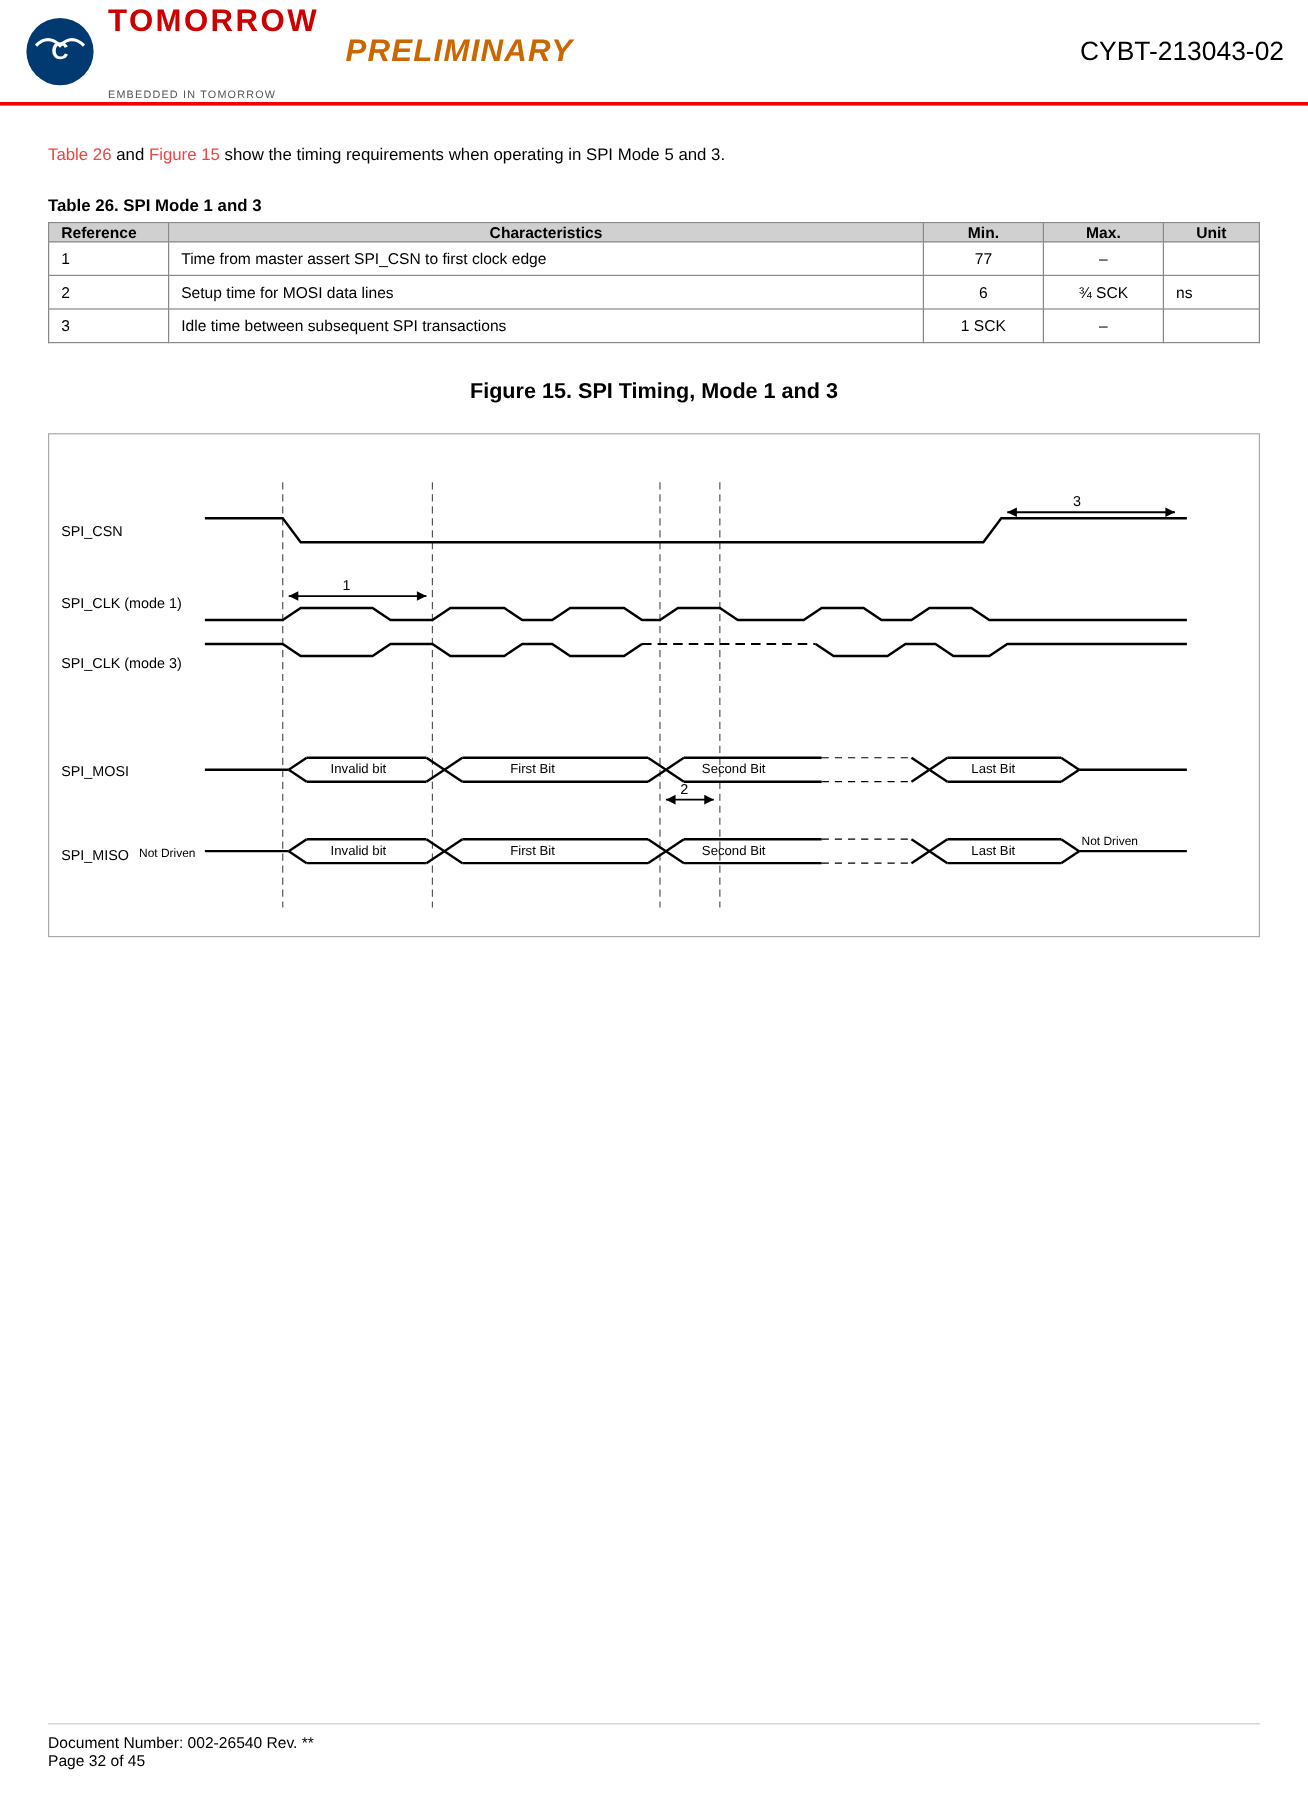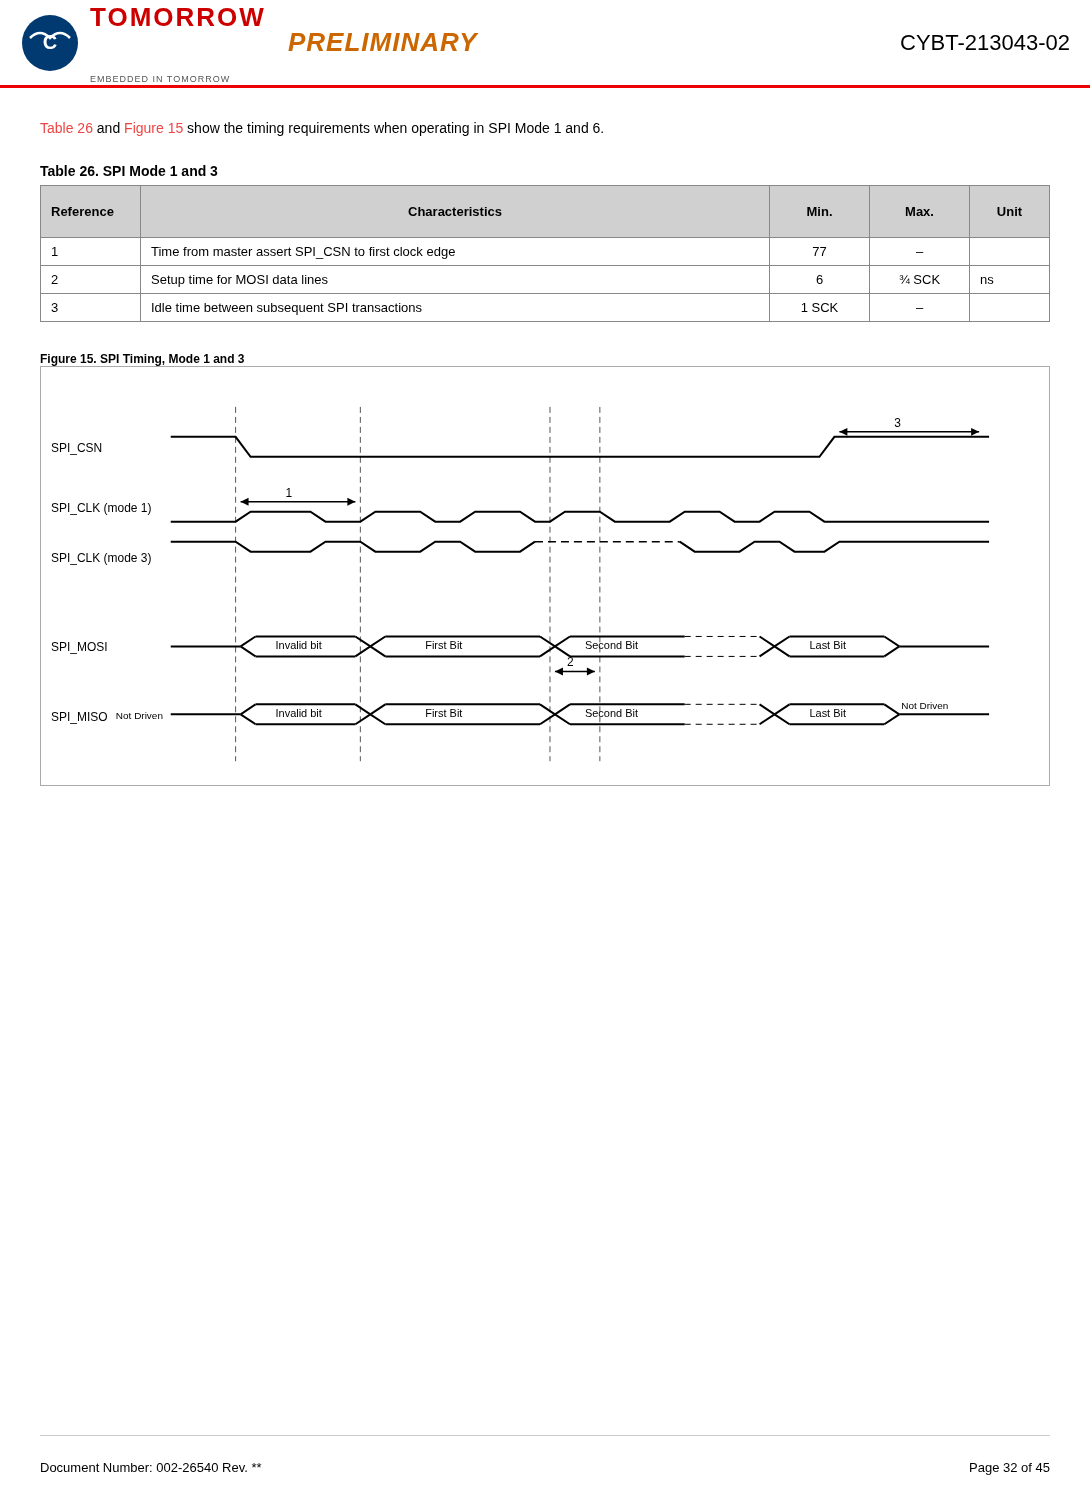--- a/index.html
+++ b/index.html
@@ -87,42 +87,43 @@
     }
     table.data-table {
       width: 100%;
       border-collapse: collapse;
       margin-bottom: 30px;
       font-size: 13px;
     }
     table.data-table th {
       background: #d0d0d0;
       border: 1px solid #888;
-      padding: 18px 10px;
+      padding: 0 10px;
       text-align: center;
       font-weight: bold;
     }
     table.data-table th.left {
       text-align: left;
     }
     table.data-table td {
       border: 1px solid #888;
       padding: 6px 10px;
     }
     table.data-table td.ref-col { width: 100px; }
     table.data-table td.char-col { }
     table.data-table td.min-col { width: 100px; text-align: center; }
     table.data-table td.max-col { width: 100px; text-align: center; }
     table.data-table td.unit-col { width: 80px; text-align: left; }
 
     
     .figure-title {
-      font-size: 12px;
-      font-weight: bold;
-      margin-bottom: 0;
+      text-align: center;
+      font-size: 18px;
+      font-weight: bold;
+      margin-bottom: 24px;
     }
     .figure-box {
       border: 1px solid #aaa;
       width: 100%;
       height: 420px;
       position: relative;
       background: #fff;
       margin-bottom: 30px;
     }
 
@@ -136,21 +137,22 @@
     .footer {
       position: absolute;
       bottom: 20px;
       left: 40px;
       right: 40px;
       display: flex;
       justify-content: space-between;
       font-size: 13px;
       color: #000;
       border-top: 1px solid #ccc;
-      padding-top: 24px;
+      padding-top: 8px;
+      flex-direction: column;
     }
   </style>
 </head>
 <body>
 
 <div class="header">
   <div class="logo-area">
 
     <svg class="logo-icon" viewBox="0 0 60 60">
       <circle cx="30" cy="30" r="28" fill="#003a70"></circle>
@@ -163,21 +165,21 @@
       <span class="logo-sub">EMBEDDED IN TOMORROW</span>
     </div>
   </div>
   <div class="header-title">PRELIMINARY</div>
   <div class="header-docnum">CYBT-213043-02</div>
 </div>
 
 <div class="content">
 
   <p class="intro-text">
-    <span class="ref-link">Table 26</span><span> and </span><span class="ref-link">Figure 15</span><span> show the timing requirements when operating in SPI Mode 1 and 6.</span>
+    <span class="ref-link">Table 26</span><span> and </span><span class="ref-link">Figure 15</span><span> show the timing requirements when operating in SPI Mode 5 and 3.</span>
   </p>
 
   <div class="table-title">Table 26.  SPI Mode 1 and 3</div>
 
   <table class="data-table">
     <thead>
       <tr>
         <th class="left">Reference</th>
         <th>Characteristics</th>
         <th>Min.</th>

